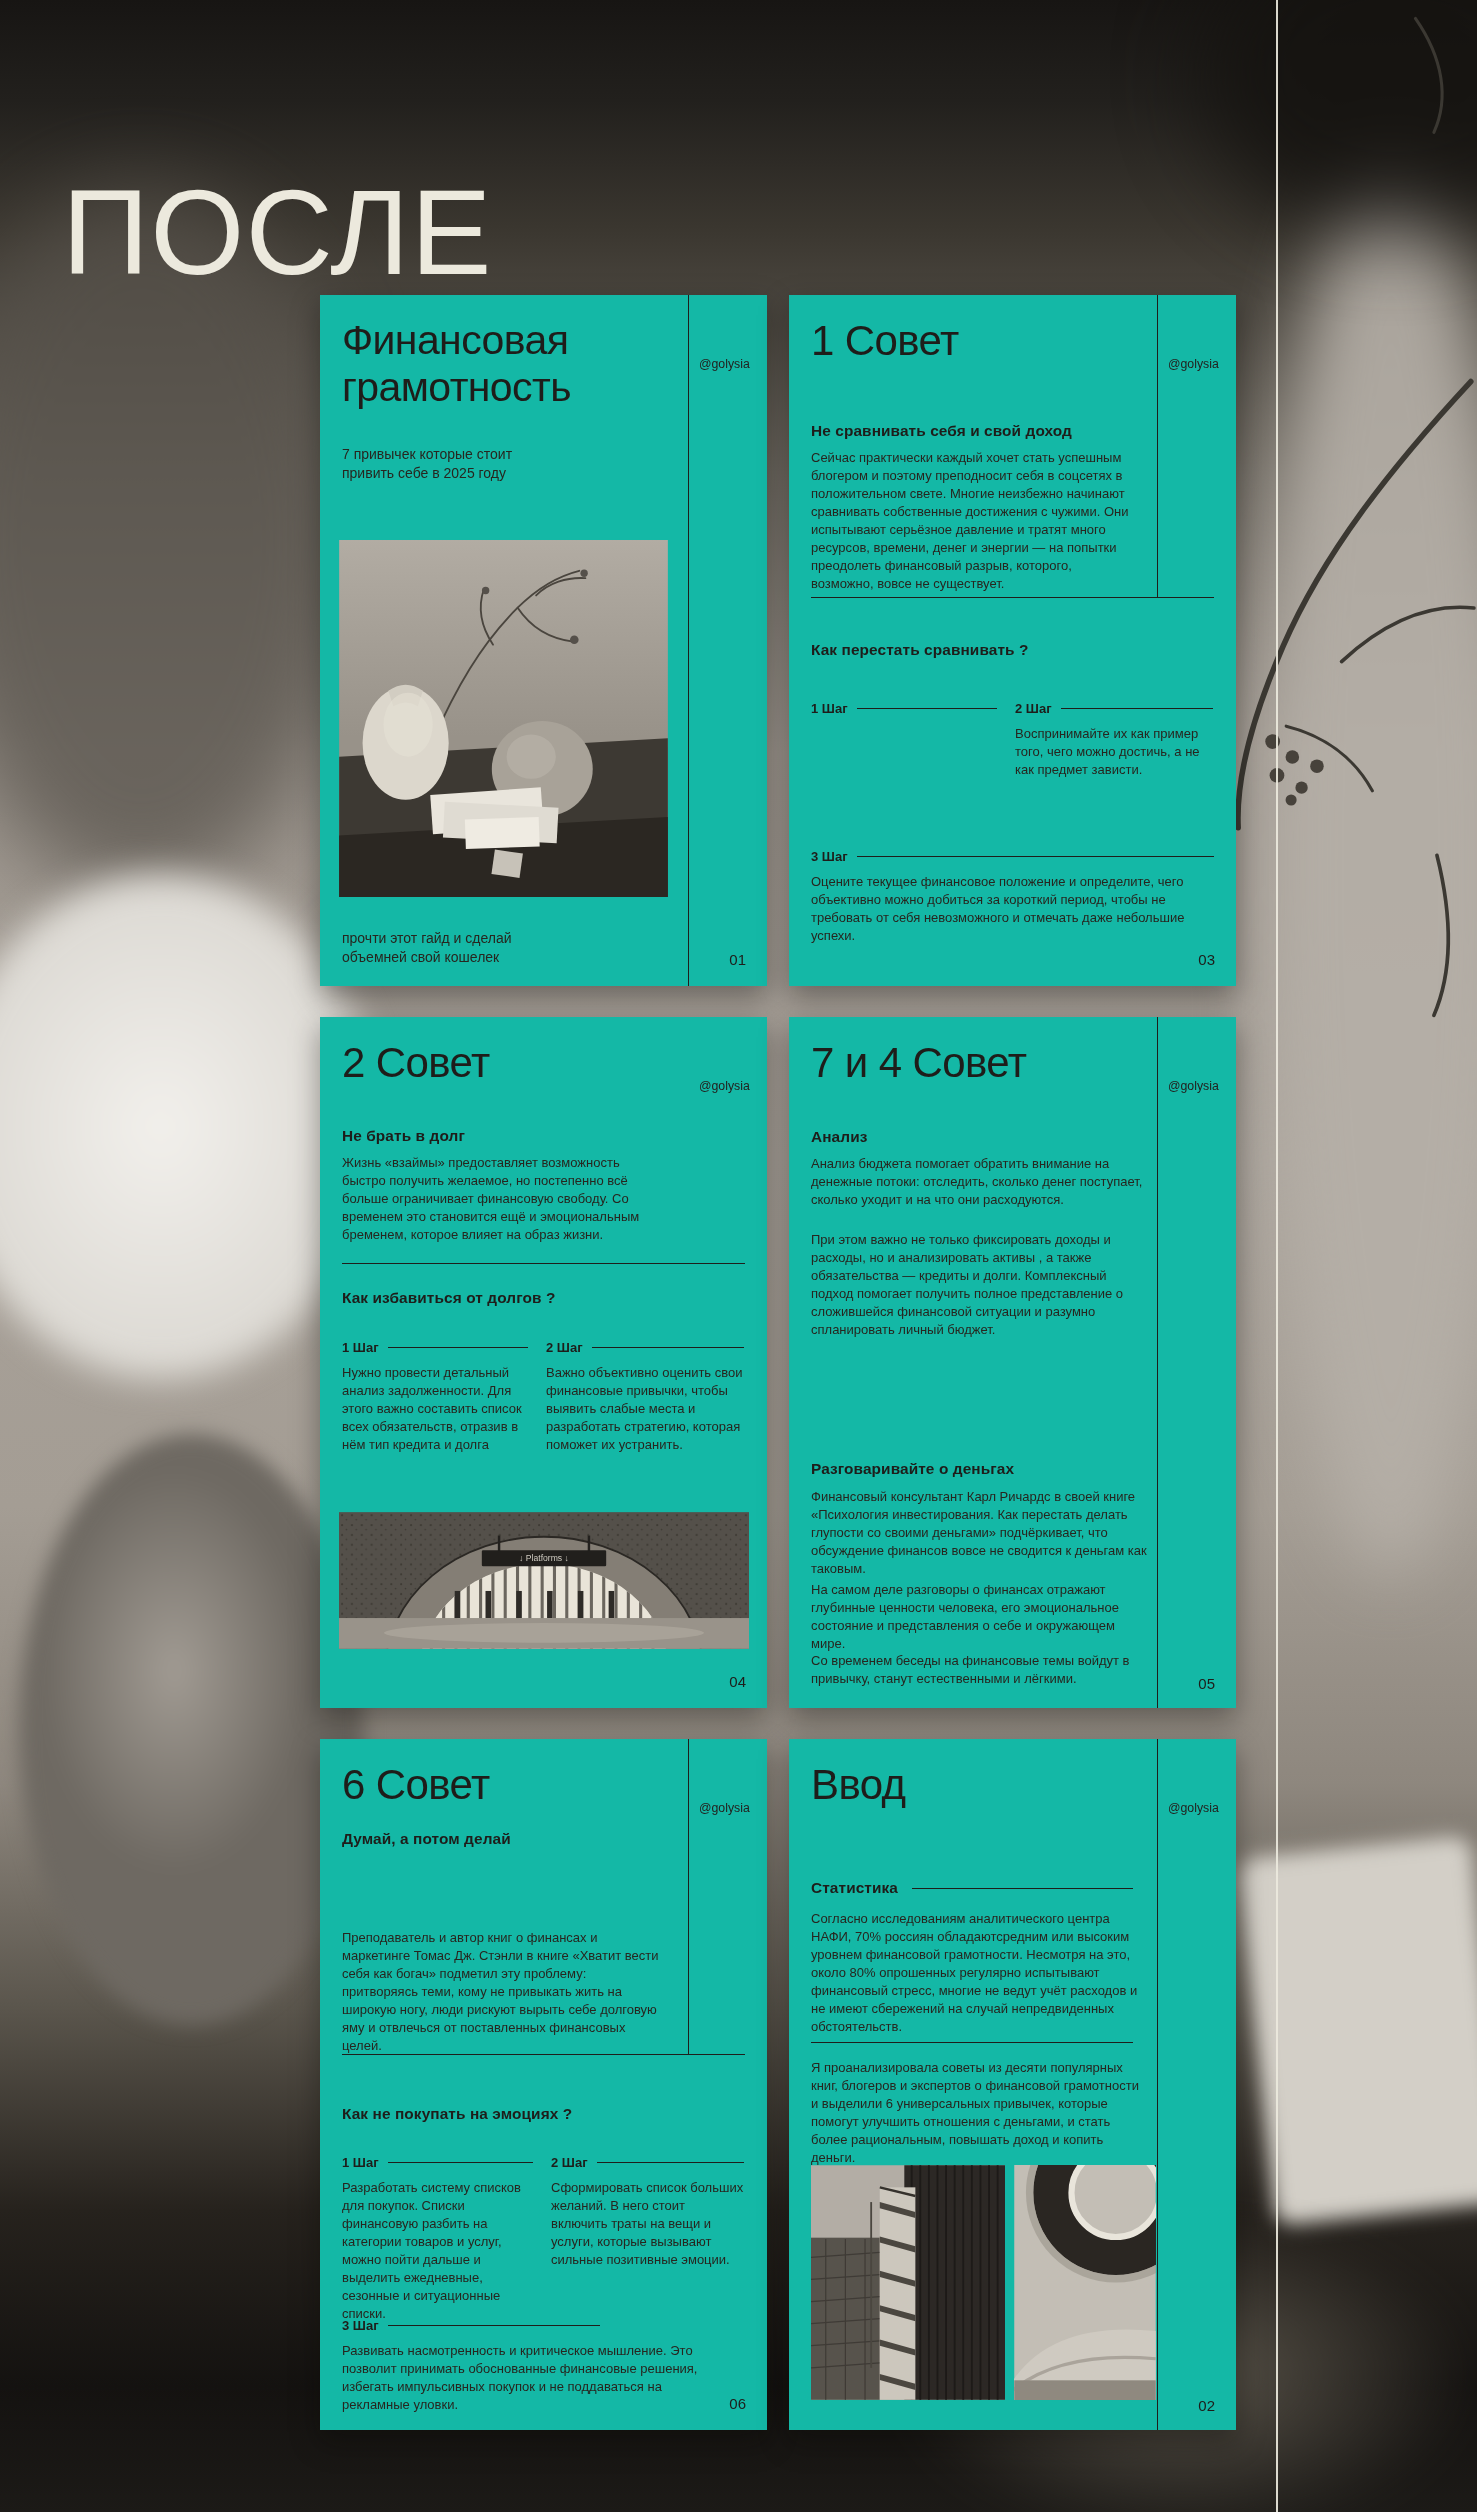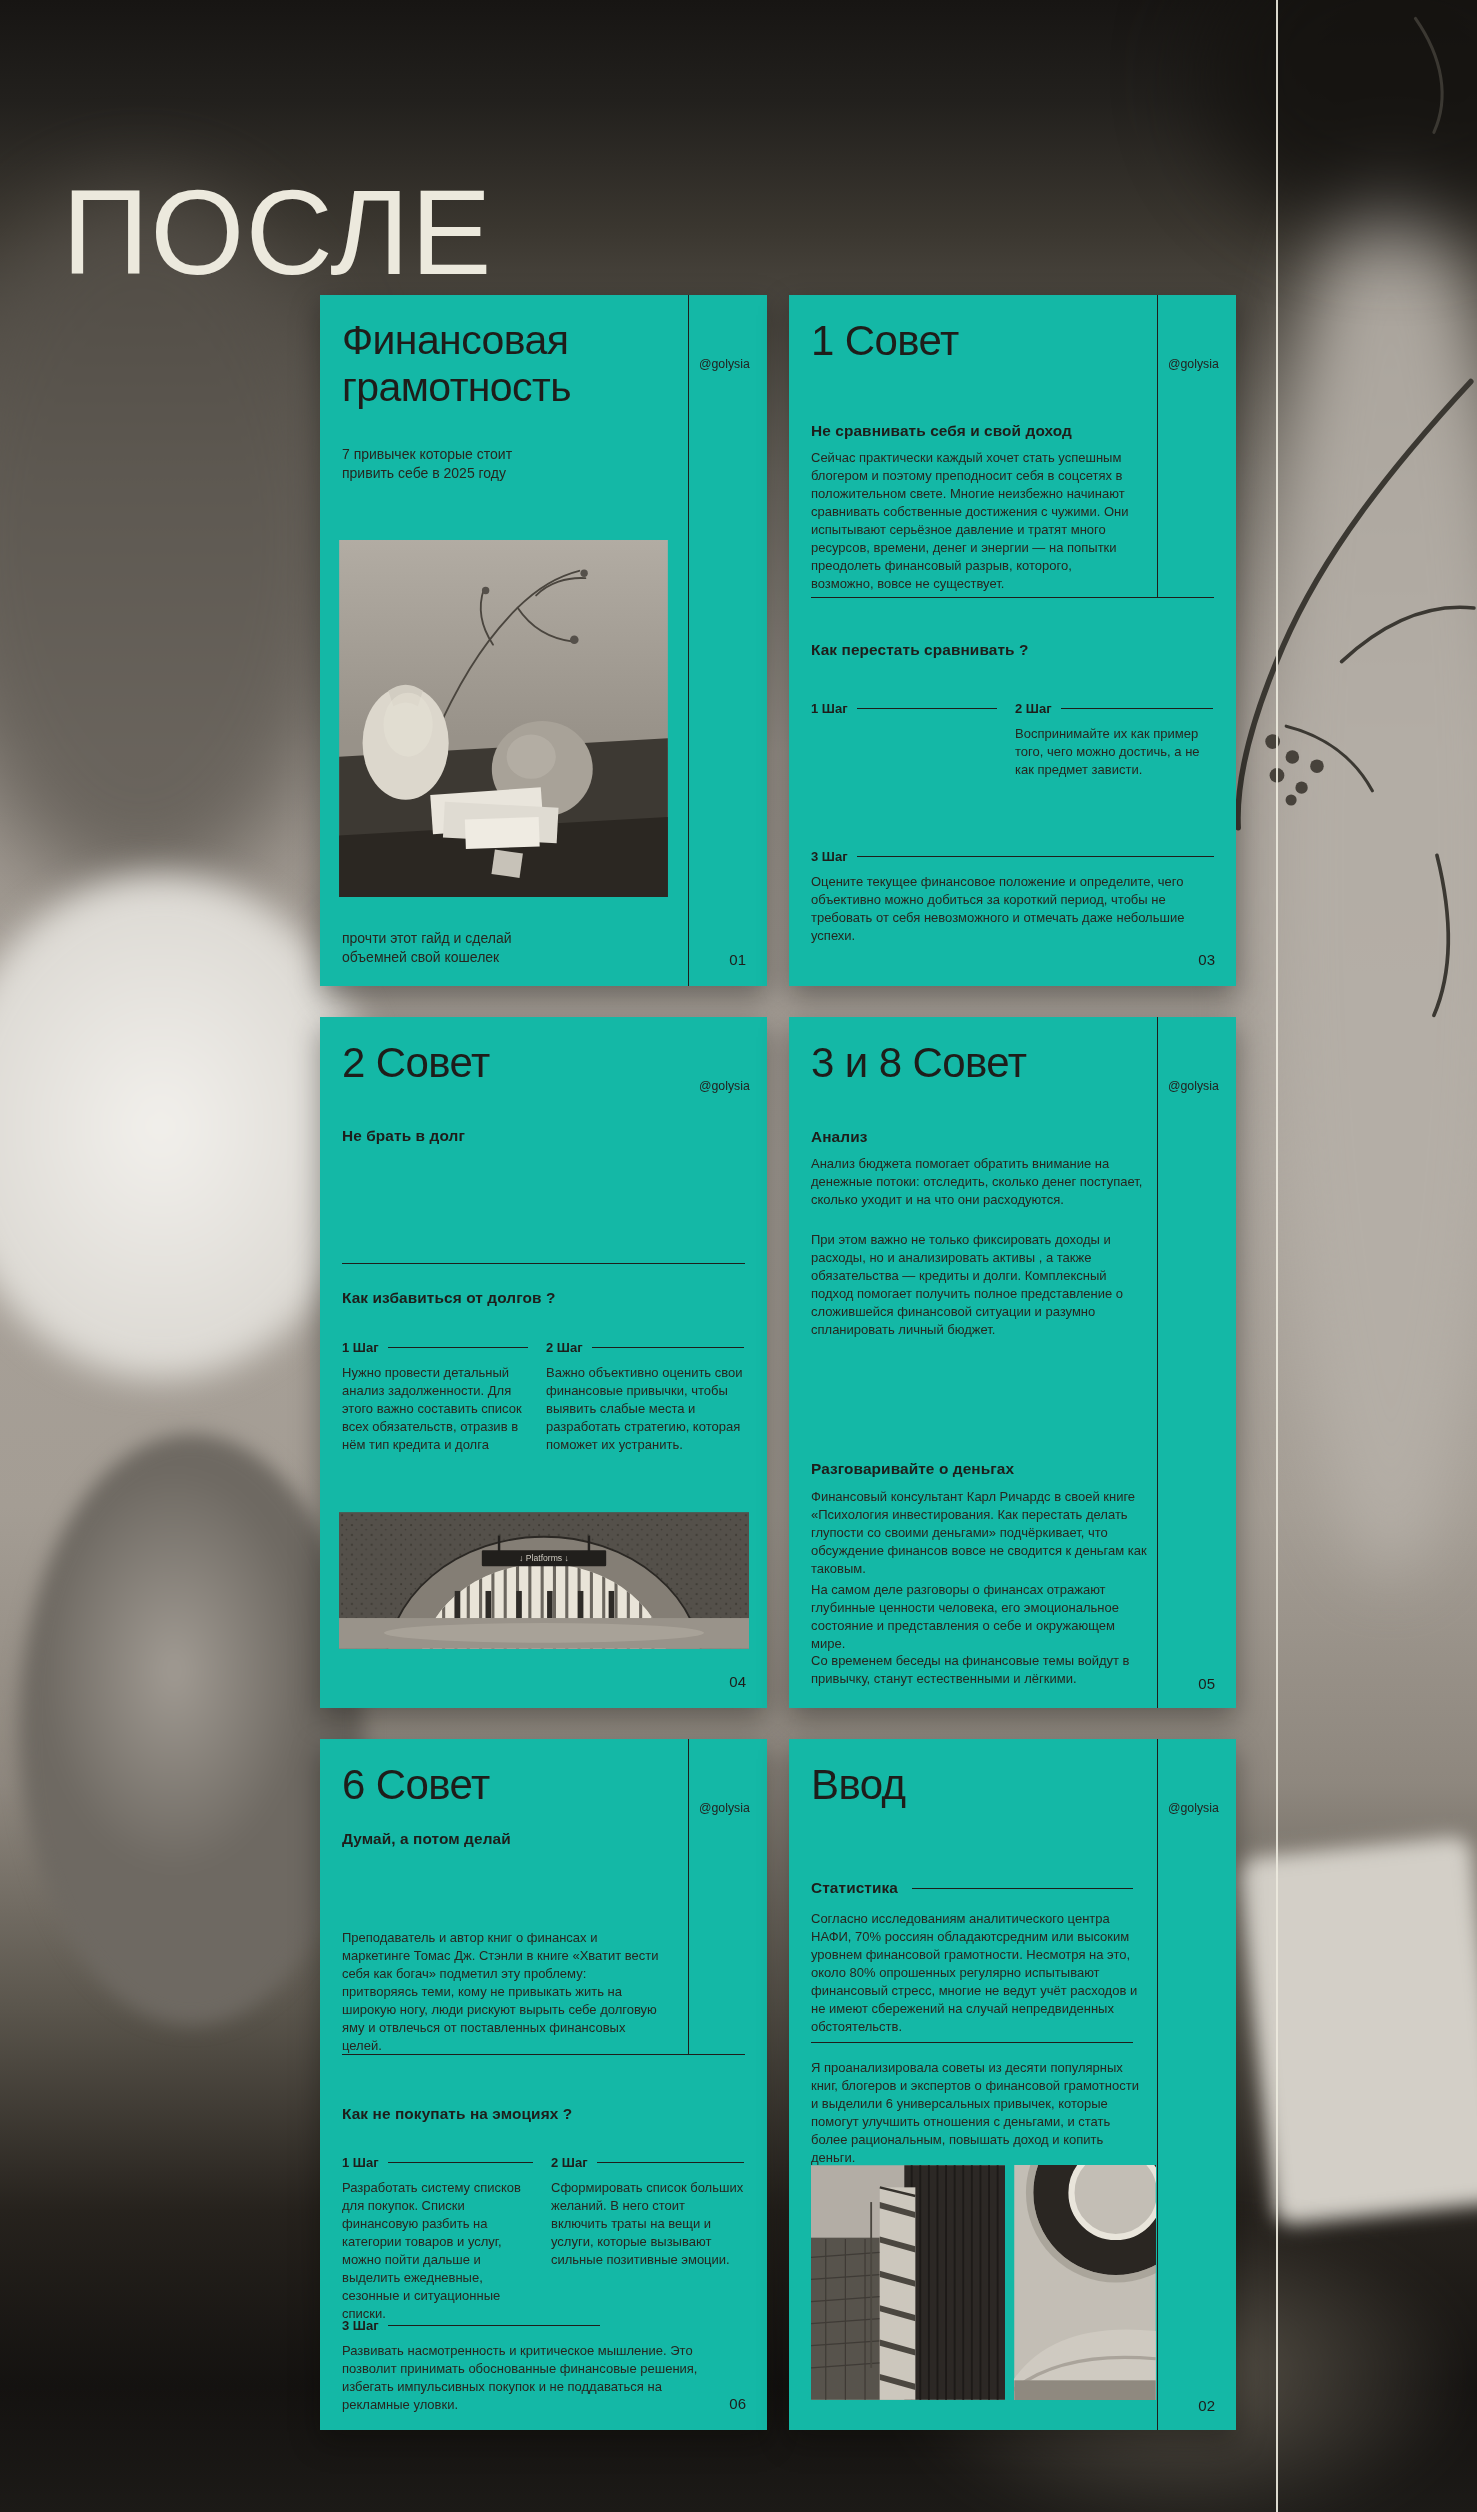--- a/index.html
+++ b/index.html
@@ -148,20 +148,21 @@
         </div>
       <p class="step-text" style="width:394px;">Оцените текущее финансовое положение и определите, чего объективно можно добиться за короткий период, чтобы не требовать от себя невозможного и отмечать даже небольшие успехи.</p>
     </div>
     <div class="pagenum abs" style="right:21px;bottom:18.5px;">03</div>
   </article>
 
   <article class="card" style="left:320px;top:1017px;">
     <h2 class="card-title abs" style="left:22px;top:23.4px;">2 Совет</h2>
     <div class="handle abs" style="left:379px;top:62px;">@golysia</div>
     <h3 class="bold-head abs" style="left:22px;top:110px;">Не брать в долг</h3>
+    <p class="body abs" style="left:22px;top:137px;width:308px;">Жизнь «взаймы» предоставляет возможность быстро получить желаемое, но постепенно всё больше ограничивает финансовую свободу. Со временем это становится ещё и эмоциональным бременем, которое влияет на образ жизни.</p>
     <div class="rule abs" style="left:22px;right:22px;top:246px;"></div>
     <h3 class="bold-head abs" style="left:22px;top:272px;">Как избавиться от долгов  ?</h3>
 
     <div class="stepcol" style="left:22px;top:323px;width:186px;">
       <div class="step-label">
           <span>1 Шаг</span>
           <span class="ln"></span>
         </div>
       <p class="step-text">Нужно провести детальный анализ задолженности. Для этого важно составить список всех обязательств, отразив в нём тип кредита и долга</p>
     </div>
@@ -224,21 +225,21 @@
           <rect x="438" y="128" width="9" height="44"></rect>
       </g>
       <rect x="0" y="172" width="666" height="50" fill="#99938a"></rect>
       <ellipse cx="333" cy="196" rx="260" ry="16" fill="#b7b1a6" opacity=".5"></ellipse>
     </svg>
     <div class="pagenum abs" style="right:21px;bottom:18.5px;">04</div>
   </article>
 
   <article class="card" style="left:789px;top:1017px;">
     <div class="divider" style="height:691px;"></div>
-    <h2 class="card-title abs" style="left:22px;top:23.4px;">3 и 8 Совет</h2>
+    <h2 class="card-title abs" style="left:22px;top:23.4px;">7 и 4 Совет</h2>
     <div class="handle abs" style="left:379px;top:62px;">@golysia</div>
     <h3 class="bold-head abs" style="left:22px;top:111px;">Анализ</h3>
     <p class="body abs" style="left:22px;top:138px;width:337px;">Анализ бюджета помогает обратить внимание на денежные потоки: отследить, сколько денег поступает, сколько уходит и на что они расходуются.</p>
     <p class="body abs" style="left:22px;top:214px;width:332px;">При этом важно не только фиксировать доходы и расходы, но и анализировать активы , а также обязательства — кредиты и долги. Комплексный подход помогает получить полное представление о сложившейся финансовой ситуации и разумно спланировать личный бюджет.</p>
     <h3 class="bold-head abs" style="left:22px;top:443px;">Разговаривайте о деньгах</h3>
     <p class="body abs" style="left:22px;top:471px;width:337px;">Финансовый консультант Карл Ричардс в своей книге «Психология инвестирования. Как перестать делать глупости со своими деньгами» подчёркивает, что обсуждение финансов вовсе не сводится к деньгам как таковым.</p>
     <p class="body abs" style="left:22px;top:564px;width:332px;">На самом деле разговоры о финансах отражают глубинные ценности человека, его эмоциональное состояние и представления о себе и окружающем мире.</p>
     <p class="body abs" style="left:22px;top:635px;width:320px;">Со временем беседы на финансовые темы войдут в привычку, станут естественными и лёгкими.</p>
     <div class="pagenum abs" style="right:21px;bottom:16px;">05</div>
   </article>

